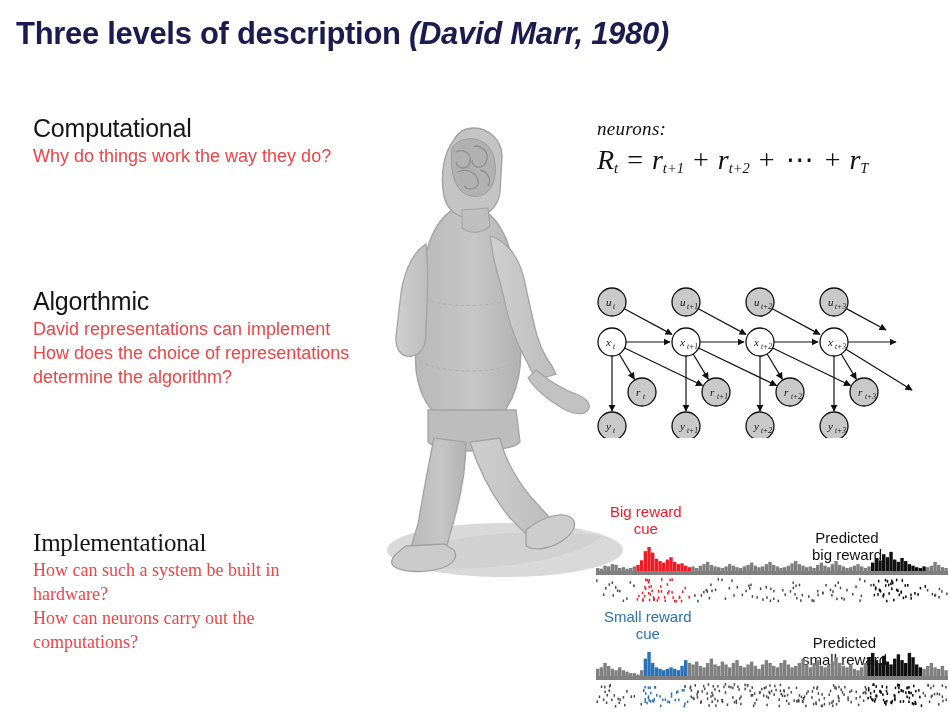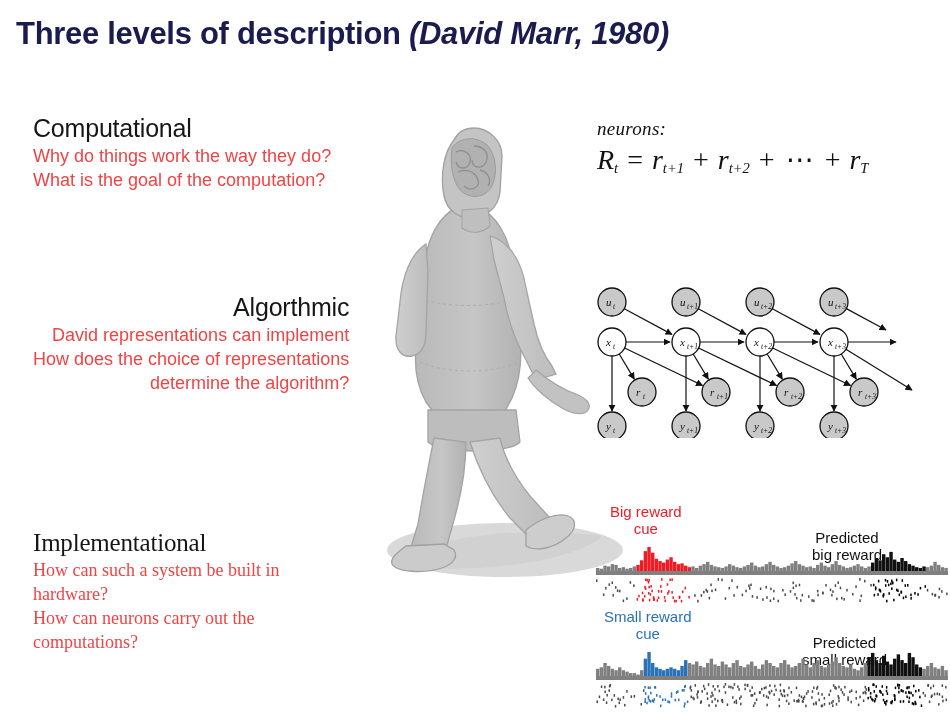--- a/index.html
+++ b/index.html
@@ -29,21 +29,21 @@
     font-size: 25px;
     color: #161616;
     letter-spacing: -0.2px;
     margin-bottom: 2px;
     white-space: nowrap;
   }
   .level-lines { font-size: 18px; color: #ef4444; line-height: 1.33; }
   .level-lines div { white-space: nowrap; }
 
   #block-computational   { top: 114px; }
-  #block-algorithmic     { top: 293px; text-align: right; }
+  #block-algorithmic     { top: 287px; }
   #block-implementational{ top: 529px; font-family: Liberation Serif, serif; }
 
   
   #walker { position: absolute; left: 370px; top: 112px; width: 260px; height: 480px; }
 
   
   #equation-area {
     position: absolute; left: 597px; top: 118px;
     font-family: "Liberation Serif", serif;
     color: #111;
@@ -80,21 +80,20 @@
 <body>
 
 <div id="slide-title">
   <span>Three levels of description </span><span class="attrib">(David Marr, 1980)</span>
 </div>
 
 <div class="level-block" id="block-computational">
   <div class="level-heading">Computational</div>
   <div class="level-lines">
     <div>Why do things work the way they do?</div>
-    <div>What is the goal of the computation?</div>
   </div>
 </div>
 
 <div class="level-block" id="block-algorithmic">
   <div class="level-heading">Algorthmic</div>
   <div class="level-lines">
     <div>David representations can implement</div>
     <div>How does the choice of representations</div>
     <div>determine the algorithm?</div>
   </div>

